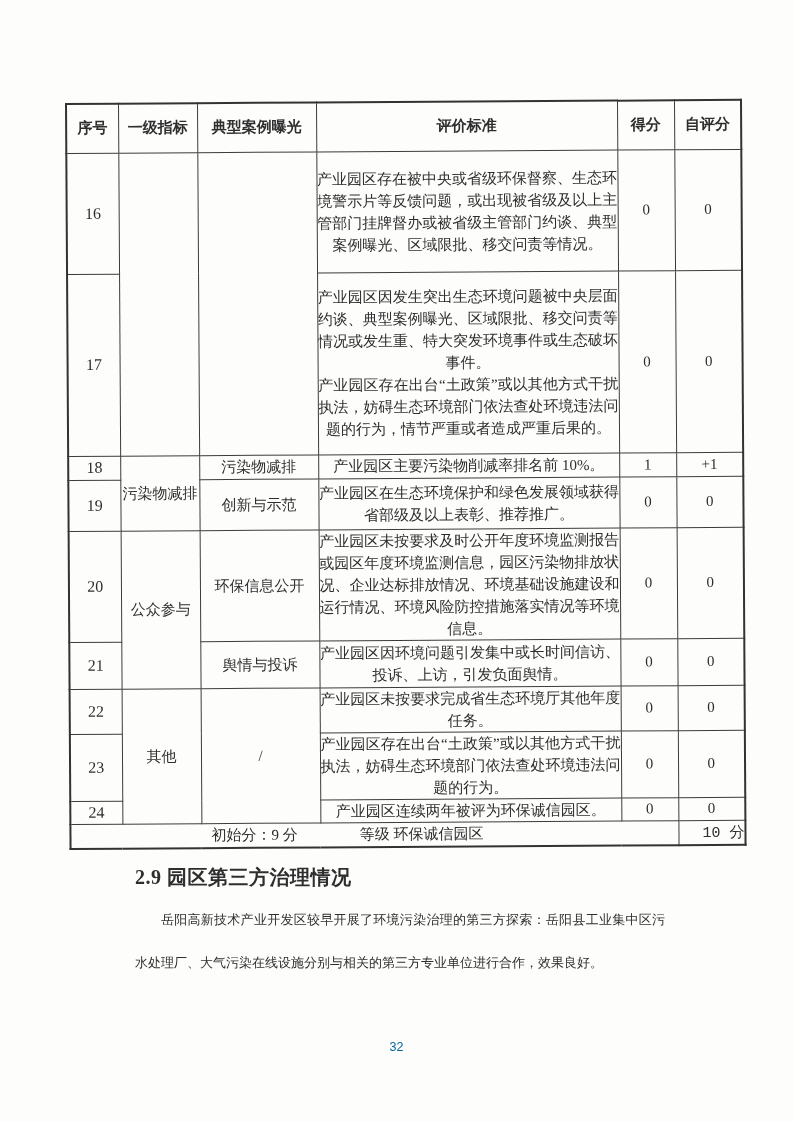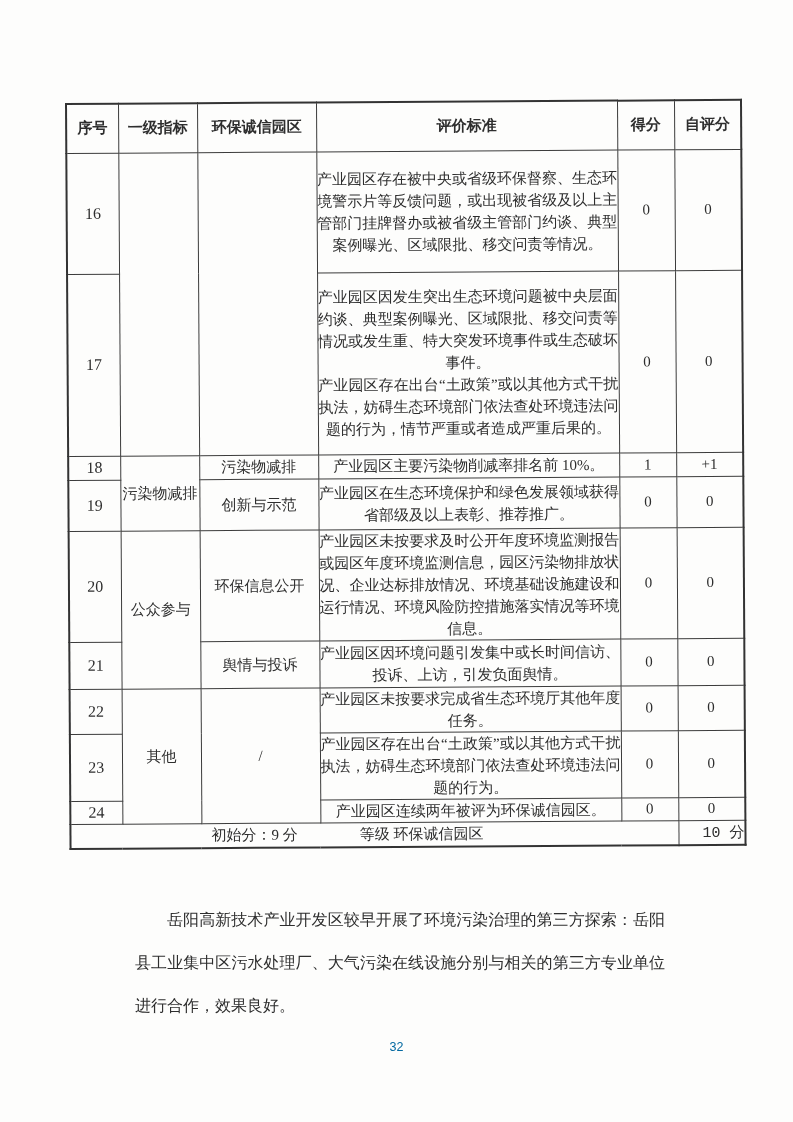--- a/index.html
+++ b/index.html
@@ -66,21 +66,21 @@
   .foot-right{text-align:right;font-family:Liberation Mono, monospace;}
   
   .section-heading{
     position:absolute;left:135px;top:864px;
     font-size:20px;font-weight:bold;
     letter-spacing:0.5px;
   }
   .section-paragraph{
     position:absolute;left:135px;top:898px;
     width:530px;
-    font-size:16px;line-height:43px;
+    font-size:13px;line-height:43px;
     text-indent:2em;
     text-align:justify;
   }
   .page-number{
     position:absolute;left:0;top:1040px;width:100%;
     text-align:center;
     font-family:"Liberation Sans","DejaVu Sans",sans-serif;
     font-size:12.5px;color:#0369a1;
   }
 </style>
@@ -97,21 +97,21 @@
           <col style="width:119px">
         <col style="width:301px">
           <col style="width:57px">
           <col style="width:67px">
       </colgroup>
 
       <tbody>
           <tr style="height:49px">
         <th class="hdr">序号</th>
         <th class="hdr">一级指标</th>
-        <th class="hdr">环保诚信园区</th>
+        <th class="hdr">典型案例曝光</th>
         <th class="hdr wide">评价标准</th>
         <th class="hdr wide">得分</th>
         <th class="hdr wide">自评分</th>
       </tr>
 
       <tr style="height:121px">
         <td class="no-cell">16</td>
         <td class="l1-cell" rowspan="2"></td>
         <td class="l2-cell" rowspan="2"></td>
         <td class="crit-cell">
@@ -208,18 +208,19 @@
             <span class="initial">初始分：9 分</span>
             <span class="grade">等级 环保诚信园区</span>
           </div>
         </td>
         <td class="foot-right">10 分</td>
       </tr>
     </tbody>
       </table>
   </div>
 
+  <div class="section-heading">2.9 园区第三方治理情况</div>
 
   <div class="section-paragraph">岳阳高新技术产业开发区较早开展了环境污染治理的第三方探索：岳阳县工业集中区污水处理厂、大气污染在线设施分别与相关的第三方专业单位进行合作，效果良好。</div>
 
   <div class="page-number">32</div>
 
 </div>
 
 </body></html>

